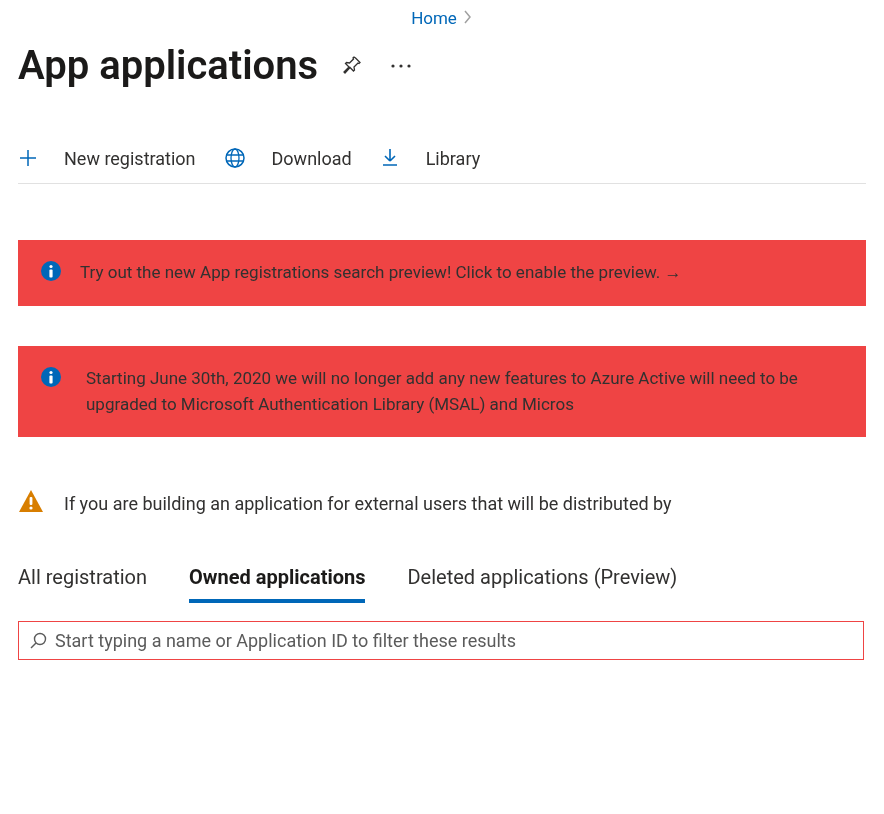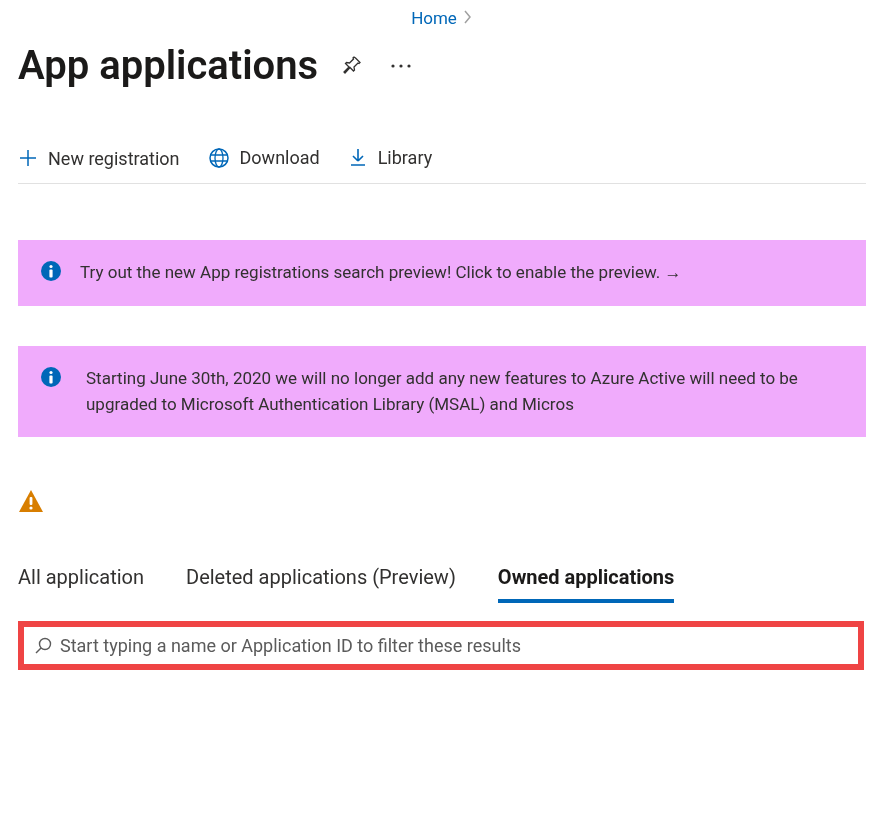--- a/index.html
+++ b/index.html
@@ -52,30 +52,31 @@
       display: flex;
       align-items: center;
       gap: 28px;
       margin-top: 52px;
       padding: 6px 0 14px 0;
       border-bottom: 1px solid #e1e1e1;
       font-size: 18px;
     }
     .toolbar-item {
       display: inline-flex;
-      gap: 10px;
+      align-items: center;
+      gap: 26px;
       color: #323130;
       cursor: pointer;
     }
     .toolbar-item .ticon {
       color: #0067b8;
       display: inline-flex;
     }
     .info-banner {
-      background: #f0abfc;
+      background: #ef4444;
       margin-top: 56px;
       padding: 20px 22px;
       display: flex;
       align-items: flex-start;
       gap: 18px;
       font-size: 17px;
       color: #323130;
     }
     .info-banner + .info-banner {
       margin-top: 40px;
@@ -110,21 +111,21 @@
       color: #323130;
       cursor: pointer;
     }
     .tab.active {
       font-weight: 700;
       color: #1b1a19;
       border-bottom: 4px solid #0067b8;
     }
     .search-wrap {
       margin-top: 18px;
-      border: 6px solid #ef4444;
+      border: 1px solid #ef4444;
       display: flex;
       align-items: center;
       padding: 8px 10px;
       gap: 8px;
       width: 846px;
     }
     .search-wrap input {
       border: none;
       outline: none;
       font-size: 18px;
@@ -221,26 +222,27 @@
 </div>
 
 <div class="warning-row">
   <span>
     <svg width="26" height="24" viewBox="0 0 26 24">
         <path d="M13 1L25 23H1L13 1z" fill="#d87e00"></path>
         <rect x="11.6" y="8" width="2.8" height="8" rx="1" fill="#fff"></rect>
         <circle cx="13" cy="19" r="1.6" fill="#fff"></circle>
       </svg>
   </span>
+  <span>If you are building an application for external users that will be distributed by</span>
 </div>
 
 <div class="tabs">
-  <div class="tab">All application</div>
+  <div class="tab">All registration</div>
+  <div class="tab active">Owned applications</div>
   <div class="tab">Deleted applications (Preview)</div>
-  <div class="tab active">Owned applications</div>
 </div>
 
 <div class="search-wrap">
   <span class="search-icon">
     <svg width="18" height="18" viewBox="0 0 18 18">
         <circle cx="7" cy="7" r="5.5" fill="none" stroke="#5b5b5b" stroke-width="1.4"></circle>
         <path d="M11 11l5 5" stroke="#5b5b5b" stroke-width="1.4"></path>
       </svg>
   </span>
   <input type="text" placeholder="Start typing a name or Application ID to filter these results" style="">

